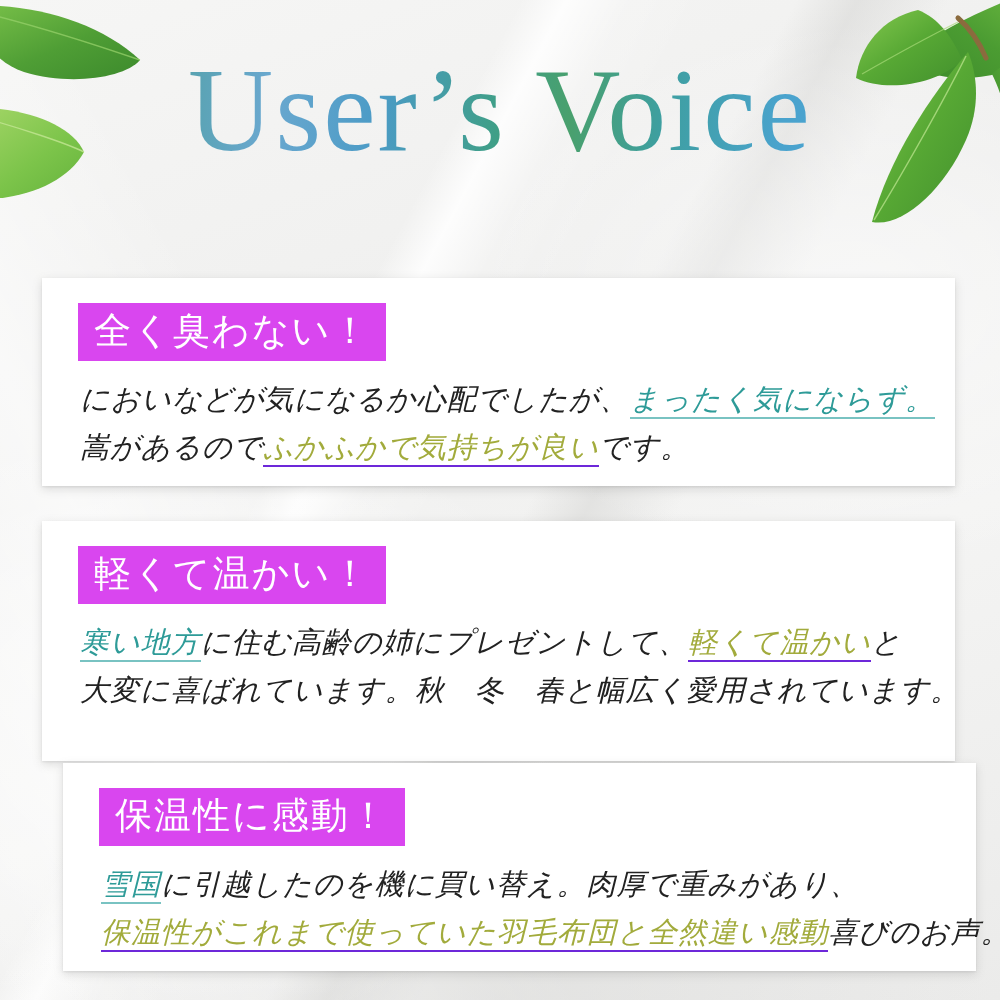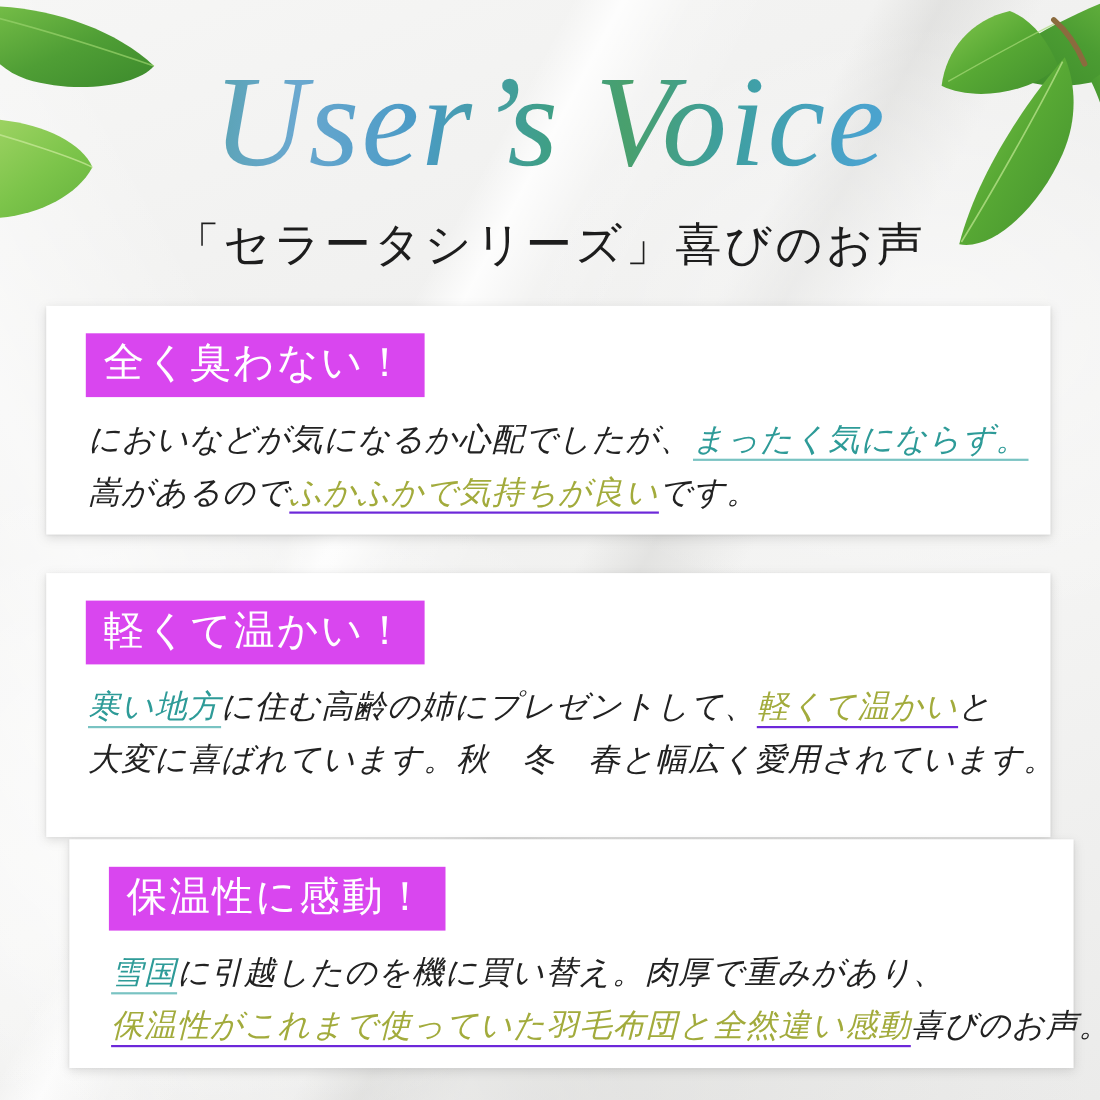--- a/index.html
+++ b/index.html
@@ -27,21 +27,21 @@
   
   .leaves{position:absolute;inset:0;z-index:1;pointer-events:none;}
 
   
   #header{position:absolute;left:0;top:0;width:1000px;z-index:3;text-align:center;}
   #title{
     font-family:"Liberation Serif","DejaVu Serif",serif;
     font-size:118px;line-height:1;letter-spacing:2px;
     margin:52px 0 0 0;font-weight:400;
     background:linear-gradient(95deg,#5aa7b5 0%,#4c9f9b 13%,#6aa8cf 27%,#4b9bc6 38%,#3f9f86 50%,#49a06d 57%,#3e9fa0 66%,#4aa3cd 78%,#4ba3d4 88%,#49a2b6 100%);
-    -webkit-background-clip:text;background-clip:text;color:transparent;font-style:italic;
+    -webkit-background-clip:text;background-clip:text;color:transparent;
     -webkit-text-fill-color:transparent;
   }
   #subtitle{
     font-family:"Liberation Serif","DejaVu Serif",serif;
     font-size:42px;color:#1d1d1d;margin-top:24px;letter-spacing:3px;font-weight:400;
   }
 
   
   #cards{position:absolute;left:0;top:0;width:1000px;z-index:3;}
   .card{
@@ -121,21 +121,20 @@
 
   <g>
     <path d="M992,74 C1010,110 1014,156 1002,192 C1040,176 1052,116 1034,70 C1020,60 1004,62 992,74 Z" fill="url(#lgC)"></path>
   </g>
 
   <path d="M958,18 C972,30 980,44 986,58" stroke="#8b6b3e" stroke-width="5" fill="none" stroke-linecap="round"></path>
 </svg>
 
 <div id="header">
   <h1 id="title">User’s Voice</h1>
-  <div id="subtitle">「セラータシリーズ」喜びのお声</div>
 </div>
 
 <div id="cards">
   <div class="card" id="card0">
     <div class="badge">全く臭わない！</div>
     <div class="lines">
       <div class="line"><span>においなどが気になるか心配でしたが、</span><span class="hl-teal">まったく気にならず。</span></div>
       <div class="line"><span>嵩があるので</span><span class="hl-olive">ふかふかで気持ちが良い</span><span>です。</span></div>
     </div>
   </div>

